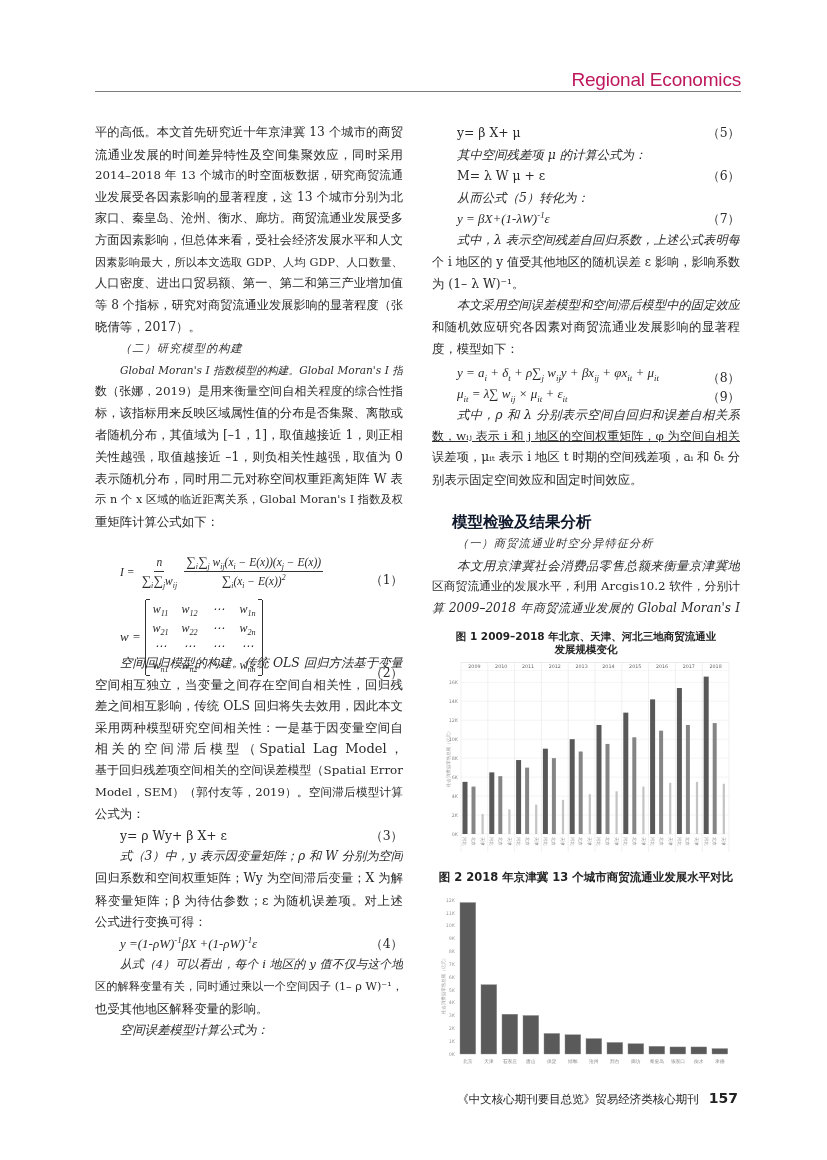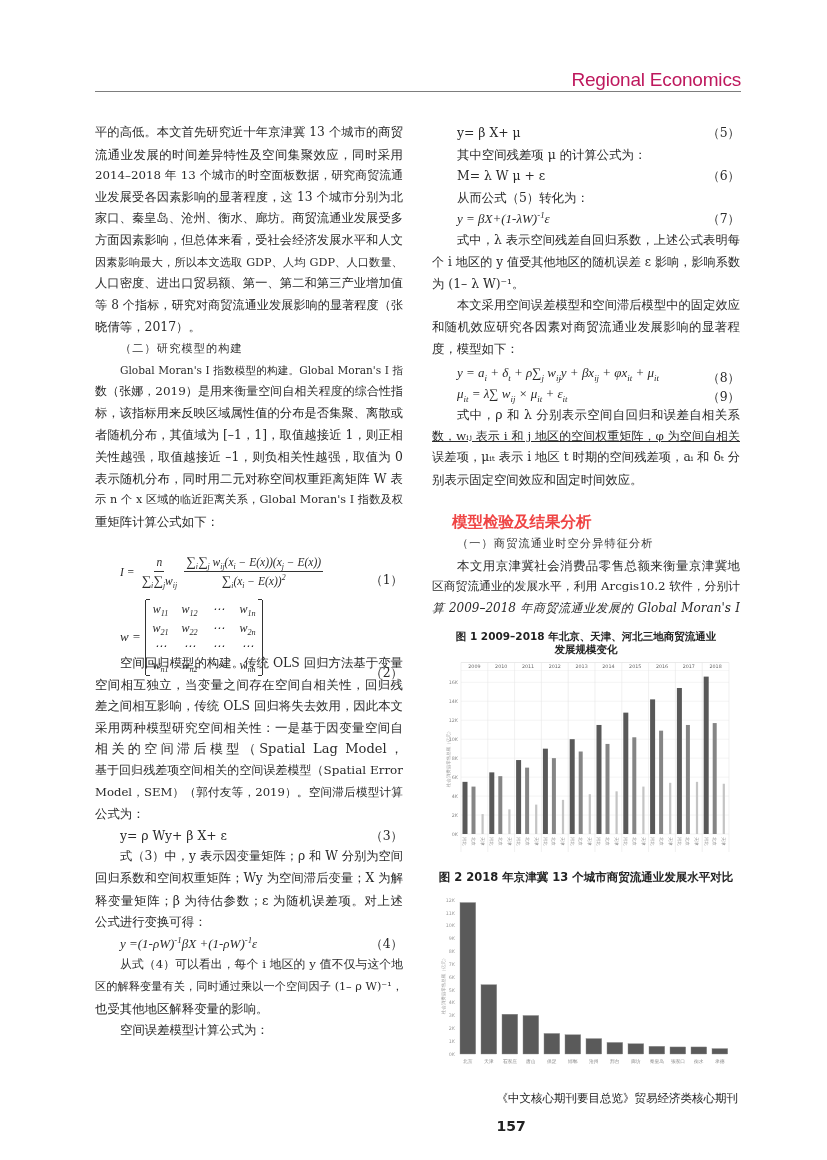--- a/index.html
+++ b/index.html
@@ -4,38 +4,38 @@
 <style>
 *{box-sizing:border-box;}
 html,body{margin:0;padding:0;background:#ffffff;}
 body{width:827px;height:1160px;position:relative;overflow:hidden;font-family:"DejaVu Serif","Liberation Serif",serif;color:#2a2a2a;}
 .abs{position:absolute;}
 .header-title{position:absolute;right:86px;top:68px;height:24px;line-height:24px;font-family:"Liberation Sans","DejaVu Sans",sans-serif;font-size:19px;color:#be185d;letter-spacing:-0.2px;}
 .header-rule{position:absolute;left:95px;top:91px;width:646px;height:0;border-top:1.5px solid #7d7d7d;}
 .col{position:absolute;width:308px;}
 .line{height:21.6px;line-height:21.6px;font-size:12.4px;overflow:hidden;text-align:justify;text-align-last:justify;}
 .line.last{text-align-last:left;}
-.line.indent{padding-left:25px;}
+.line.indent{padding-left:25px;font-style:italic;}
 .sub-head{font-family:"DejaVu Sans","Liberation Sans",sans-serif;font-size:11.2px;letter-spacing:1.1px;color:#333;}
 .formula-line{position:relative;height:21.6px;line-height:21.6px;font-size:12.4px;padding-left:25px;white-space:nowrap;}
 .formula-line .math{font-style:italic;font-family:"Liberation Serif","DejaVu Serif",serif;font-size:13px;}
 .eqno{position:absolute;right:0;top:0;height:21.6px;line-height:21.6px;font-size:12.4px;font-style:normal;}
 sub,sup{font-size:0.68em;line-height:0;}
 .formula-block{position:absolute;width:308px;}
 .f1-row{position:absolute;left:25px;top:2px;display:flex;align-items:center;gap:5px;font-style:italic;font-size:11.5px;font-family:"Liberation Serif","DejaVu Serif",serif;}
 .frac{display:inline-flex;flex-direction:column;align-items:center;}
 .fnum{padding:0 2px 1px;border-bottom:0.8px solid #333;line-height:16px;white-space:nowrap;text-align:center;}
 .fden{padding:1px 2px 0;line-height:16px;white-space:nowrap;text-align:center;}
 .sig{font-style:normal;font-size:13.5px;}
 .m-lhs{position:absolute;left:25px;top:28px;line-height:22px;font-style:italic;font-size:13px;font-family:"Liberation Serif","DejaVu Serif",serif;}
 .matrix{position:absolute;left:50px;top:2px;width:118px;height:75px;border-left:1px solid #333;border-right:1px solid #333;display:grid;grid-template-columns:repeat(4,1fr);grid-template-rows:repeat(4,1fr);align-items:center;justify-items:center;font-style:italic;font-size:12px;font-family:"Liberation Serif","DejaVu Serif",serif;}
 .brk{position:absolute;width:4px;height:0;border-top:1px solid #333;}
-.sec-head{position:absolute;left:452px;top:511px;height:22px;line-height:22px;font-family:"DejaVu Sans","Liberation Sans",sans-serif;font-weight:bold;font-size:15.5px;color:#ef4444;}
+.sec-head{position:absolute;left:452px;top:511px;height:22px;line-height:22px;font-family:"DejaVu Sans","Liberation Sans",sans-serif;font-weight:bold;font-size:15.5px;color:#0f172a;}
 .cap{position:absolute;left:432px;width:308px;text-align:center;font-family:"DejaVu Sans","Liberation Sans",sans-serif;font-weight:bold;color:#222;}
-.footer{position:absolute;right:89px;top:1089px;height:18px;line-height:18px;display:flex;align-items:baseline;gap:10px;font-family:"DejaVu Sans","Liberation Sans",sans-serif;color:#222;flex-direction:column;}
+.footer{position:absolute;right:89px;top:1089px;height:18px;line-height:18px;display:flex;align-items:baseline;gap:10px;font-family:"DejaVu Sans","Liberation Sans",sans-serif;color:#222;}
 svg text{font-family:"DejaVu Sans","Liberation Sans",sans-serif;}
 </style>
 </head>
 <body>
 
 <div class="header-title">Regional Economics</div>
 <div class="header-rule"></div>
 
 <div class="col" style="left:95px;top:122px;">
   <div class="line" style="font-size: 12.25px;">平的高低。本文首先研究近十年京津冀 13 个城市的商贸</div>

